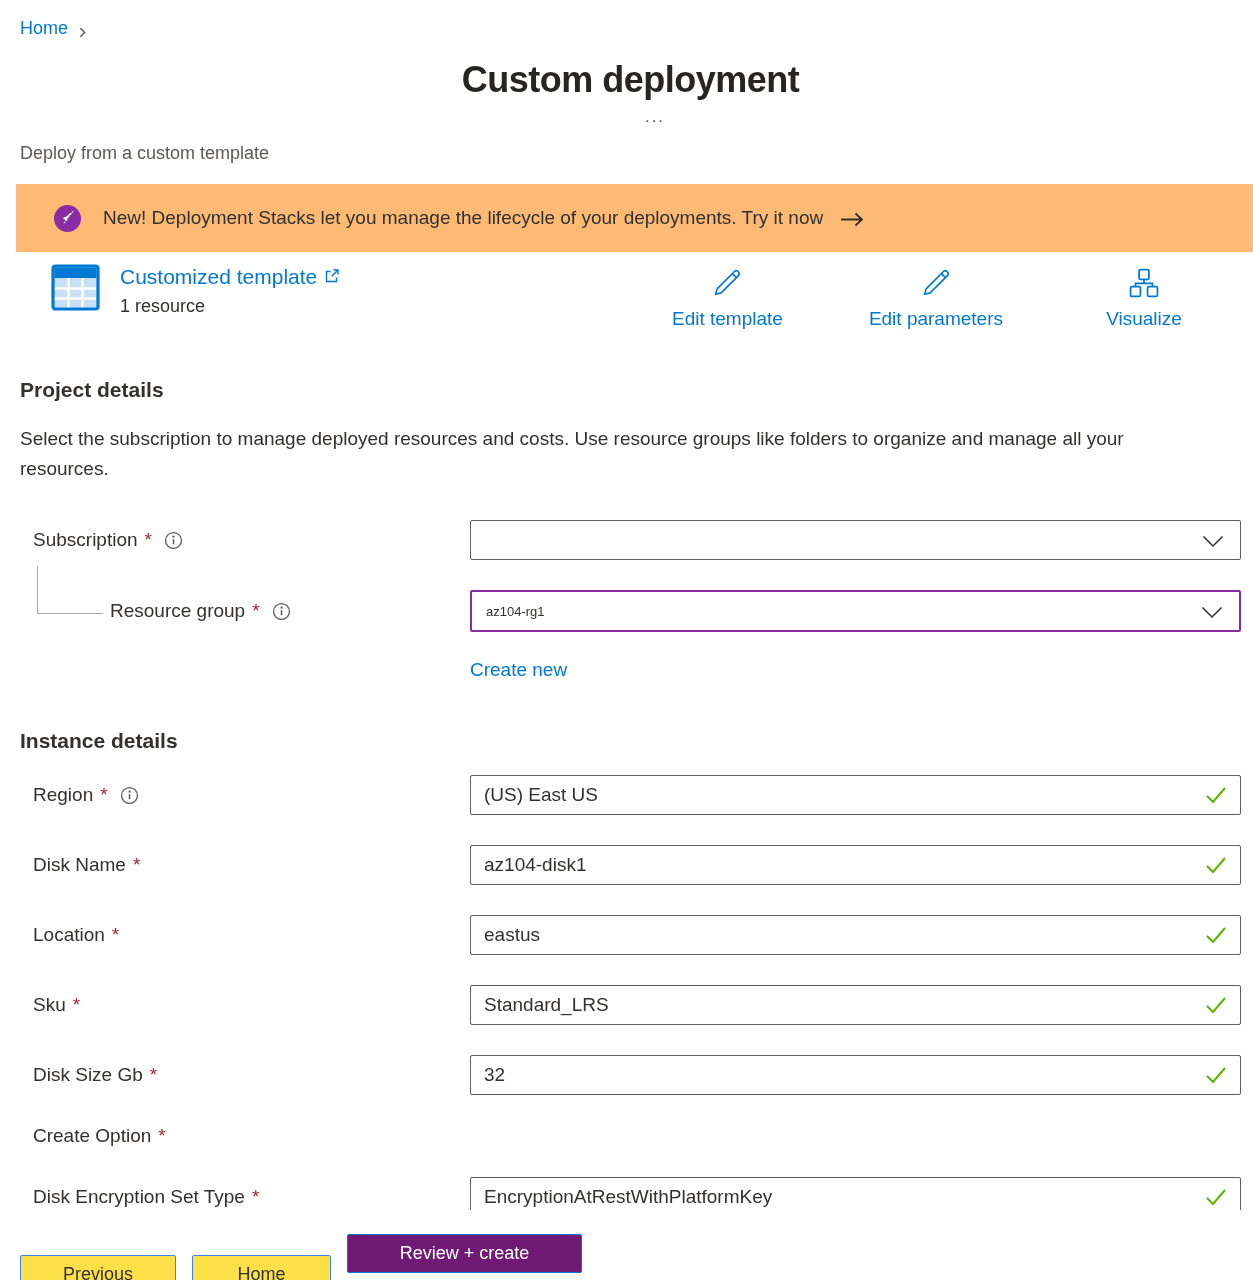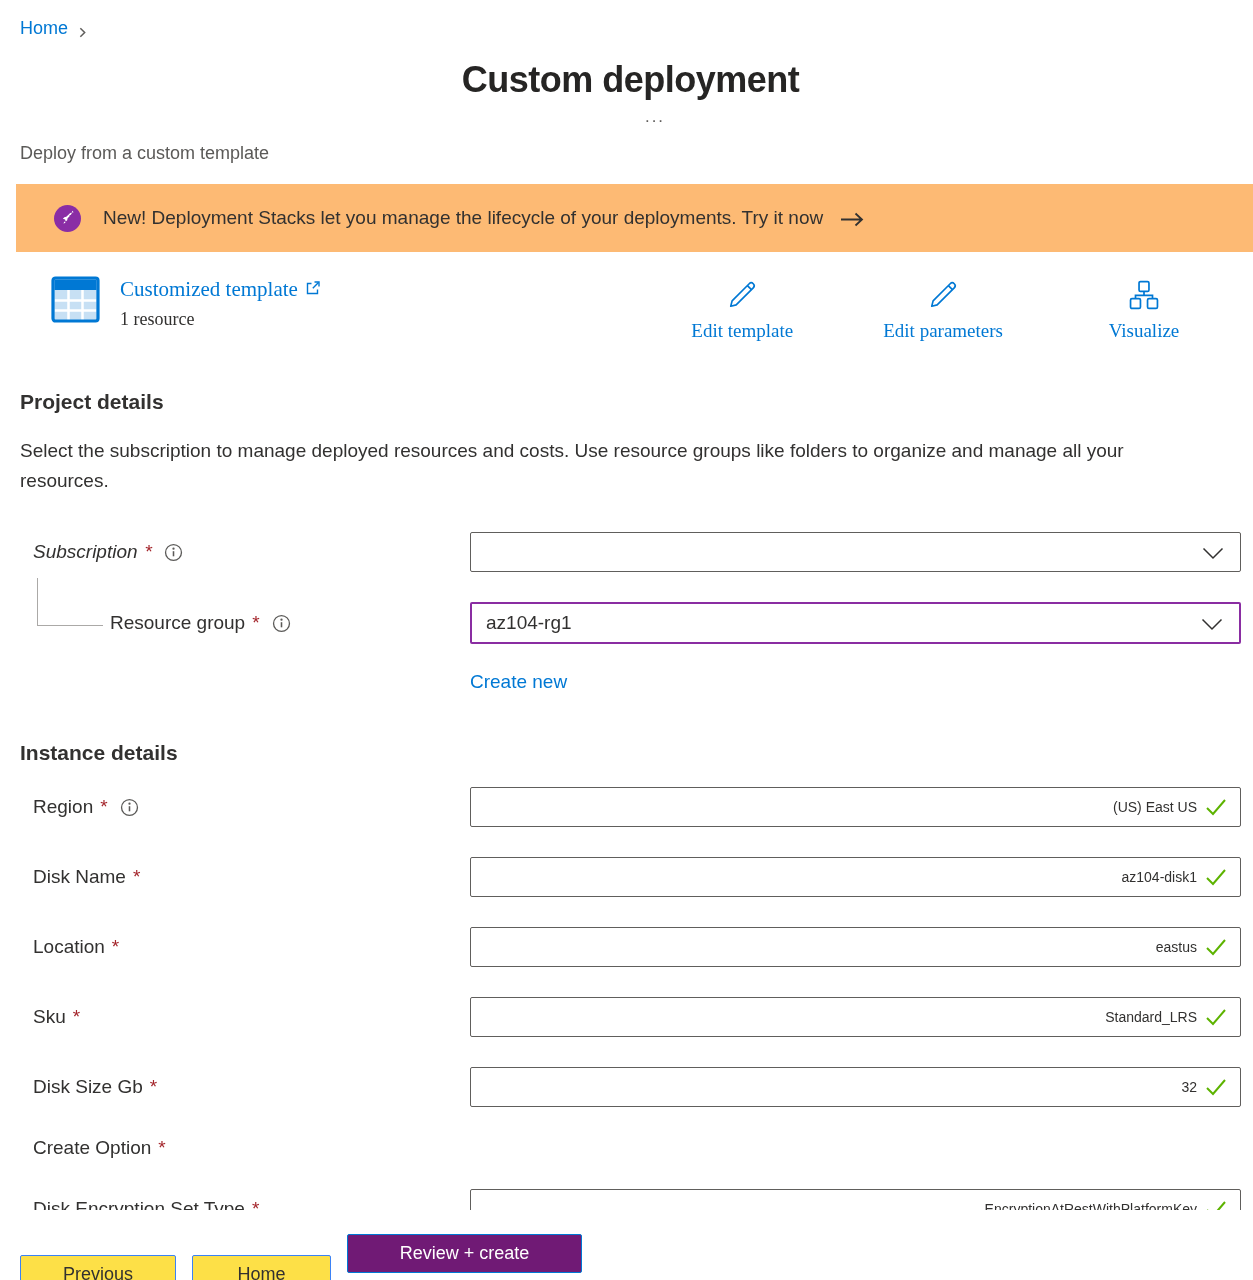--- a/index.html
+++ b/index.html
@@ -41,84 +41,83 @@
   .rocket-circle {
     width: 27px; height: 27px; border-radius: 50%;
     background: #8a2da5;
     display: flex; align-items: center; justify-content: center;
     flex: 0 0 auto;
   }
   .banner-text { margin-left: 22px; font-size: 19px; color: #323130; }
   .banner-arrow { margin-left: 16px; display: inline-flex; margin-top: 3px; }
 
   
-  .template-row { margin-top: 24px; display: flex; align-items: flex-start; font-family: Liberation Serif, serif; }
+  .template-row { margin-top: 12px; display: flex; align-items: flex-start; }
   .template-info { display: flex; margin-left: 31px; }
   .template-icon { width: 49px; height: 47px; flex: 0 0 auto; }
   .template-meta { margin-left: 20px; padding-top: 1px; }
   .template-link { display: flex; align-items: center; gap: 7px; cursor: pointer; }
   .template-link span { color: #0078d4; font-size: 21px; }
   .template-count { margin-top: 7px; font-size: 18px; color: #323130; }
   .template-actions { margin-left: auto; margin-right: 42px; display: flex; gap: 86px; }
   .action-btn { display: flex; flex-direction: column; align-items: center; cursor: pointer; min-width: 110px; }
   .action-btn .a-icon { height: 38px; display: flex; align-items: center; }
   .action-btn .a-label { margin-top: 6px; color: #0078d4; font-size: 19px; }
 
   
   h2.section-heading { font-size: 21px; font-weight: 700; color: #323130; }
   .project-heading { margin-top: 48px; }
   .instance-heading { margin-top: 48px; }
   .section-desc { margin-top: 22px; font-size: 19px; line-height: 30px; color: #323130; max-width: 1145px; }
 
   
   .form-area { position: relative; }
   .field-row { display: flex; align-items: center; margin-left: 13px; }
-  .sub-row { margin-top: 36px; font-style: italic; }
+  .sub-row { margin-top: 36px; }
   .rg-row { margin-top: 30px; }
   .inst-row { margin-top: 30px; }
   .first-inst-row { margin-top: 22px; }
   .field-label {
     width: 437px; flex: 0 0 437px;
     display: flex; align-items: center;
     font-size: 19px; color: #323130;
   }
   .rg-label { padding-left: 77px; }
   .req { color: #a4262c; margin-left: 7px; font-size: 19px; }
   .info-icon { margin-left: 12px; display: inline-flex; cursor: pointer; }
 
   .input-col { flex: 1 1 auto; }
   .dropdown {
     height: 40px;
     border: 1px solid #605e5c;
     border-radius: 2px;
     display: flex; align-items: center; justify-content: space-between;
     padding: 0 16px 0 14px;
-    font-size: 19px;
+    font-size: 13px;
     background: #fff;
     cursor: pointer;
     gap: 44px;
   }
   .dropdown.purple-border { border: 2px solid #8a2da2; height: 42px; }
   .dd-chevron { display: inline-flex; margin-top: 2px; }
 
   .input-wrap {
     height: 40px;
     border: 1px solid #605e5c;
     border-radius: 2px;
     display: flex; align-items: center;
     background: #fff;
   }
   .input-wrap input {
     flex: 1 1 auto;
     border: none; outline: none; background: transparent;
     font-family: "Liberation Sans", sans-serif;
-    font-size: 14px; color: #323130;
+    font-size: 19px; color: #323130;
     padding: 0 8px 0 13px;
     height: 100%;
-    text-align: right;
   }
   .check-icon { display: inline-flex; margin-right: 13px; flex: 0 0 auto; }
 
   .create-new-row { margin-top: 27px; margin-left: 450px; }
   .create-new-row a { color: #0078d4; font-size: 19px; text-decoration: none; cursor: pointer; }
 
   
   .connector {
     position: absolute;
     left: 17px; top: 46px;

